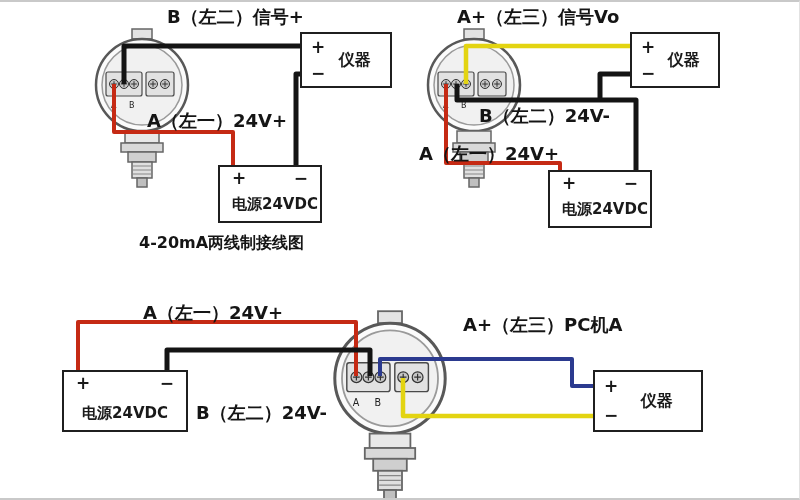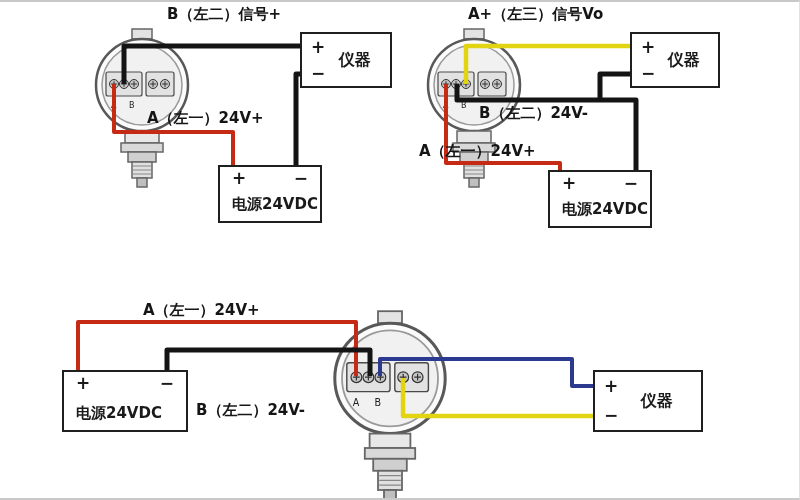--- a/index.html
+++ b/index.html
@@ -1,31 +1,31 @@
 <!DOCTYPE html>
 <html><head>
 <meta charset="utf-8">
 <style>
   *{box-sizing:border-box}
   html,body{margin:0;padding:0;background:#fff}
   body{font-family:"DejaVu Sans","Liberation Sans",sans-serif;color:#1a1a1a}
   .page{position:relative;width:800px;height:500px;background:#fff;overflow:hidden;
         border-top:2px solid #c9c9c9;border-bottom:2px solid #c9c9c9;border-right:1px solid #e2e2e2}
   svg.canvas{position:absolute;left:0;top:0;z-index:1}
-  .lbl{position:absolute;z-index:3;font-size:15px;font-weight:700;white-space:nowrap;color:#151515}
+  .lbl{position:absolute;z-index:3;font-size:18px;font-weight:700;white-space:nowrap;color:#151515}
   .caption{font-size:16px}
   .box{position:absolute;z-index:2;background:#fff;border:2px solid #1f1f1f;display:flex}
   .inst{align-items:stretch}
   .inst .terms{display:flex;flex-direction:column;justify-content:space-around;padding-left:9px;
                font-weight:700;font-size:17px;line-height:1}
   .inst .name{flex:1;display:flex;align-items:center;justify-content:center;
               font-weight:700;font-size:16px;padding-right:6px}
   .pow{flex-direction:column;justify-content:space-between;padding:2px 12px 7px}
   .pow .terms{display:flex;justify-content:space-between;font-weight:700;font-size:17px;line-height:1.1}
-  .pow .name{font-weight:700;font-size:15px;white-space:nowrap}
+  .pow .name{text-align:center;font-weight:700;font-size:15px;white-space:nowrap}
 </style>
 </head>
 <body>
 
 <div class="page">
 
   <svg class="canvas" width="800" height="500" viewBox="0 0 800 500">
     <defs>
       <g id="screw">
         <circle r="4.5" fill="#c6c6c6" stroke="#333" stroke-width="1"></circle>
@@ -83,22 +83,23 @@
   </div>
 
   <div class="box pow" style="left:218px;top:163px;width:104px;height:58px">
     <div class="terms">
       <span>+</span>
       <span>−</span>
     </div>
     <div class="name">电源24VDC</div>
   </div>
 
+  <div class="lbl caption" style="left:139px;top:231px">4-20mA两线制接线图</div>
 
-  <div class="lbl" style="left:468px;top:3px">A+（左三）信号Vo</div>
+  <div class="lbl" style="left:457px;top:3px">A+（左三）信号Vo</div>
   <div class="lbl" style="left:479px;top:102px">B（左二）24V-</div>
   <div class="lbl" style="left:419px;top:140px">A（左一）24V+</div>
 
   <div class="box inst" style="left:630px;top:30px;width:90px;height:56px">
     <div class="terms">
       <span>+</span>
       <span>−</span>
     </div>
     <div class="name">仪器</div>
   </div>
@@ -106,20 +107,21 @@
   <div class="box pow" style="left:548px;top:168px;width:104px;height:58px">
     <div class="terms">
       <span>+</span>
       <span>−</span>
     </div>
     <div class="name">电源24VDC</div>
   </div>
 
 
   <div class="lbl" style="left:143px;top:299px">A（左一）24V+</div>
+  <div class="lbl" style="left:463px;top:311px">A+（左三）PC机A</div>
   <div class="lbl" style="left:196px;top:399px">B（左二）24V-</div>
 
   <div class="box pow" style="left:62px;top:368px;width:126px;height:62px">
     <div class="terms">
       <span>+</span>
       <span>−</span>
     </div>
     <div class="name">电源24VDC</div>
   </div>
 

